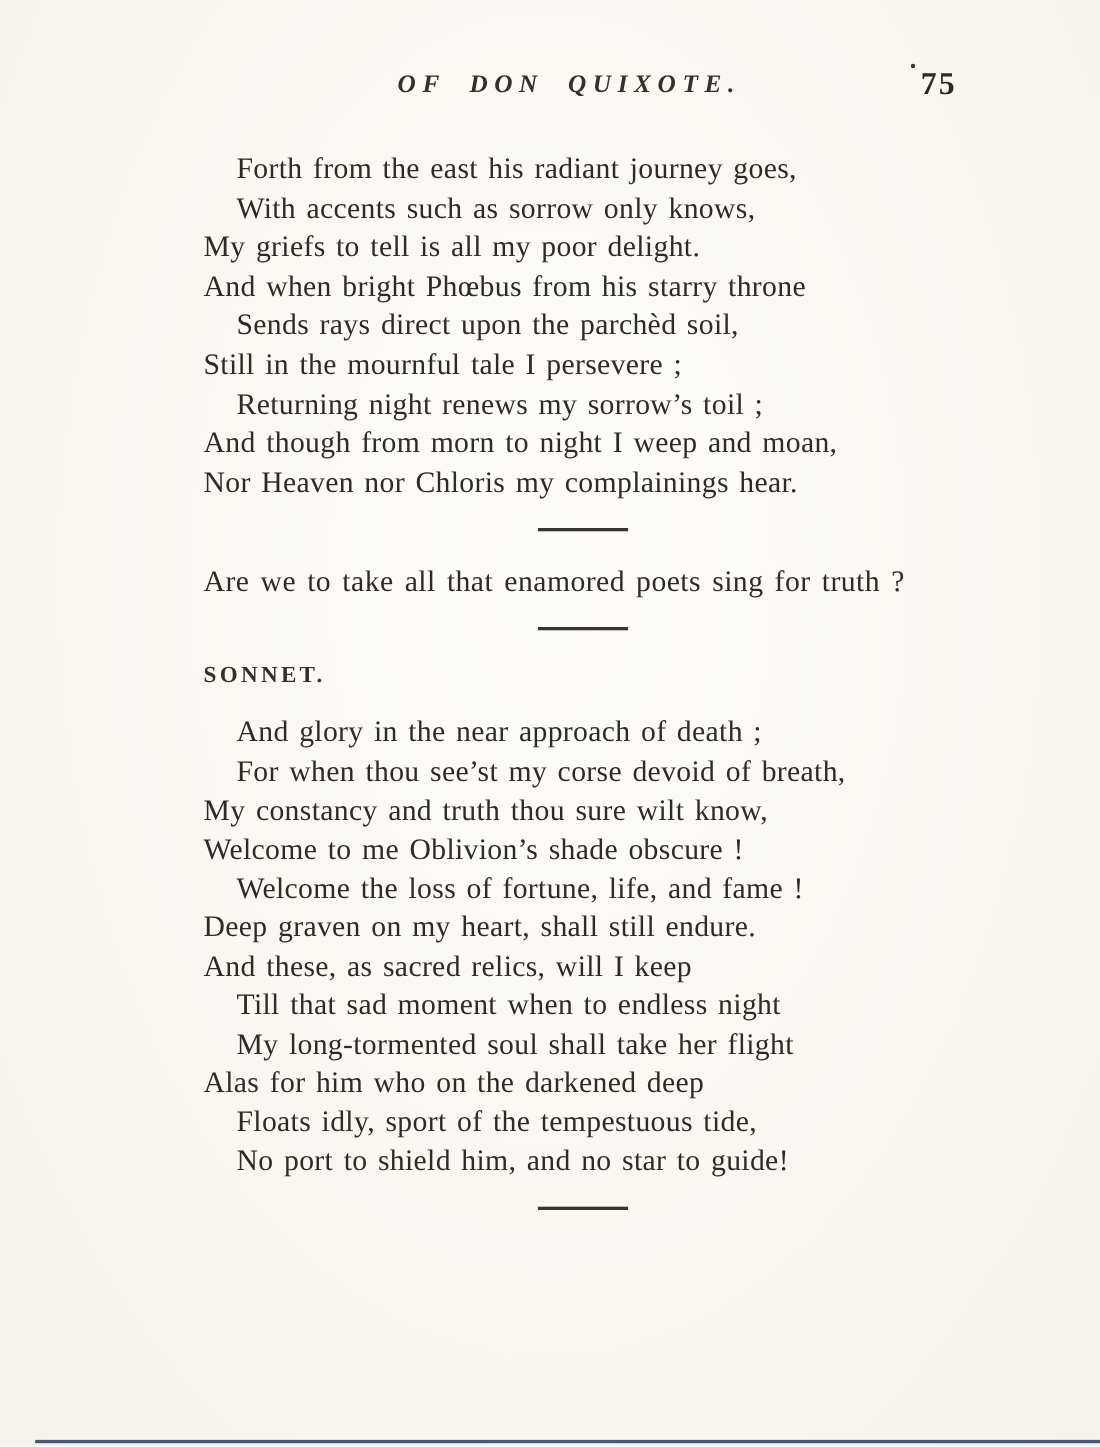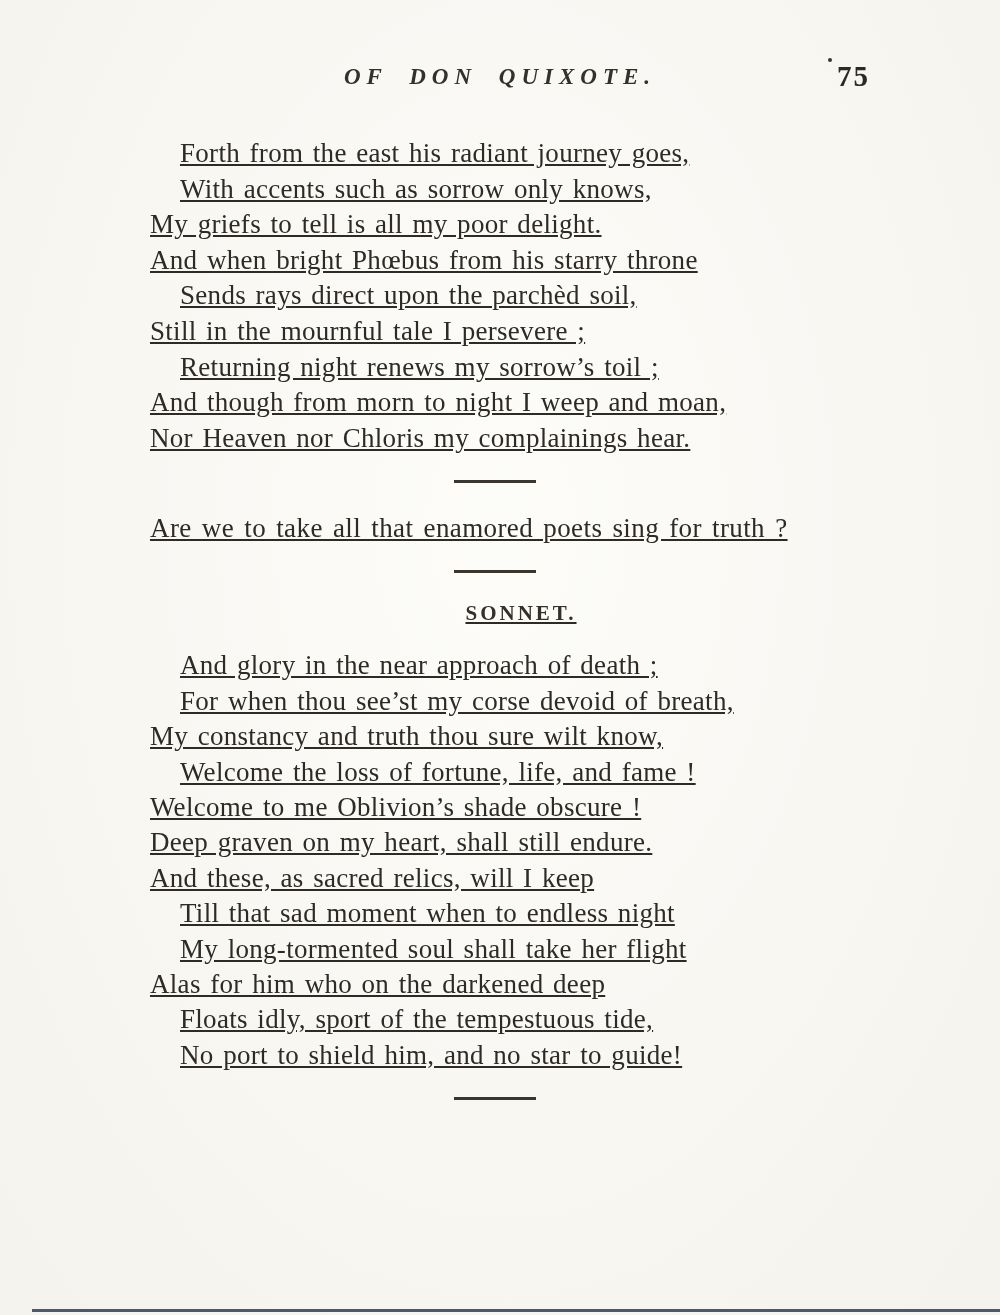--- a/index.html
+++ b/index.html
@@ -5,20 +5,21 @@
   html, body { margin: 0; padding: 0; }
   .page {
     position: relative;
     width: 1000px;
     height: 1315px;
     background: #fcfbf6;
     font-family: "Liberation Serif", serif;
     color: #2e2b27;
     overflow: hidden;
     box-sizing: border-box;
+    padding-left: 35px;
   }
   
   .page::before {
     content: "";
     position: absolute;
     inset: 0;
     background: radial-gradient(ellipse at 50% 40%, rgba(255,255,255,0.35), rgba(120,110,90,0.06) 95%);
     pointer-events: none;
   }
   .header {
@@ -42,21 +43,20 @@
     font-size: 29px;
     letter-spacing: 2px;
     font-weight: 600;
     color: #2d2a26;
     text-align: center;
   }
   .content {
     position: relative;
     margin-left: 150px;
     width: 742px;
-    text-decoration: underline;
   }
   .poem { margin-top: 38px; }
   .line {
     font-size: 27px;
     line-height: 35.6px;
     white-space: nowrap;
     letter-spacing: 0.3px;
     word-spacing: 2.5px;
   }
   .sonnet-poem .line { line-height: 35.4px; }
@@ -70,21 +70,20 @@
   .interlude {
     margin-top: 27px;
     font-size: 27px;
     line-height: 36px;
     letter-spacing: 0.4px;
     word-spacing: 3px;
     white-space: nowrap;
   }
   .sonnet-heading {
     margin-top: 28px;
-    text-align: center;
     font-size: 21px;
     letter-spacing: 3px;
     font-weight: 600;
     color: #343029;
   }
   .sonnet-poem { margin-top: 22px; }
   .closing {
     margin-top: 30px;
     font-size: 27px;
     letter-spacing: 0.4px;
@@ -140,22 +139,22 @@
     <div class="interlude">Are we to take all that enamored poets sing for truth ?</div>
 
     <div class="divider"></div>
 
     <div class="sonnet-heading">SONNET.</div>
 
     <div class="poem sonnet-poem">
       <div class="line indent">And glory in the near approach of  death ;</div>
       <div class="line indent">For when thou see’st my corse devoid of  breath,</div>
       <div class="line">My constancy and truth thou sure wilt know,</div>
+      <div class="line">Welcome to me Oblivion’s shade obscure !</div>
       <div class="line indent">Welcome the loss of  fortune, life, and fame !</div>
-      <div class="line">Welcome to me Oblivion’s shade obscure !</div>
       <div class="line">Deep graven on my heart, shall still endure.</div>
       <div class="line">And these, as sacred relics, will I keep</div>
       <div class="line indent">Till that sad moment when to endless night</div>
       <div class="line indent">My long-tormented soul shall take her flight</div>
       <div class="line">Alas for him who on the darkened deep</div>
       <div class="line indent">Floats idly, sport of  the tempestuous tide,</div>
       <div class="line indent">No port to shield him, and no star to guide!</div>
     </div>
 
     <div class="divider"></div>

